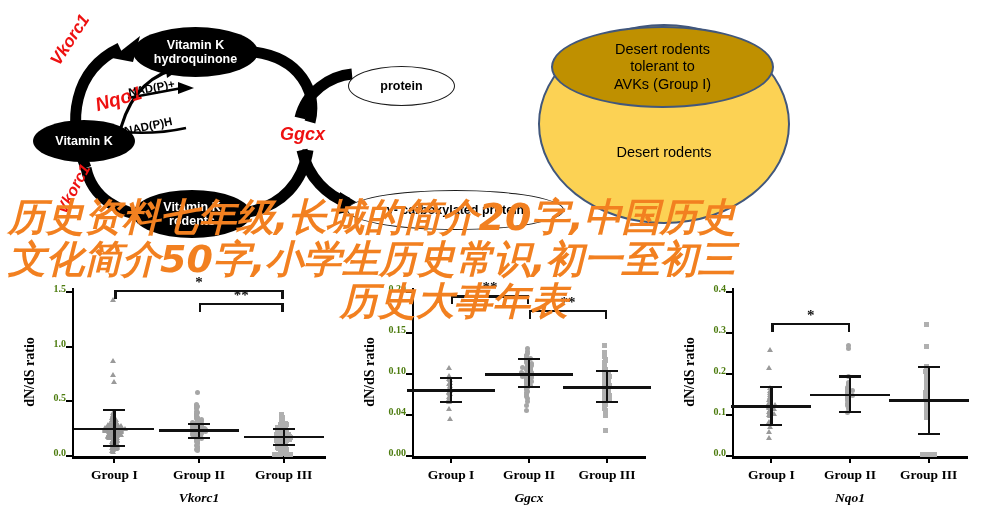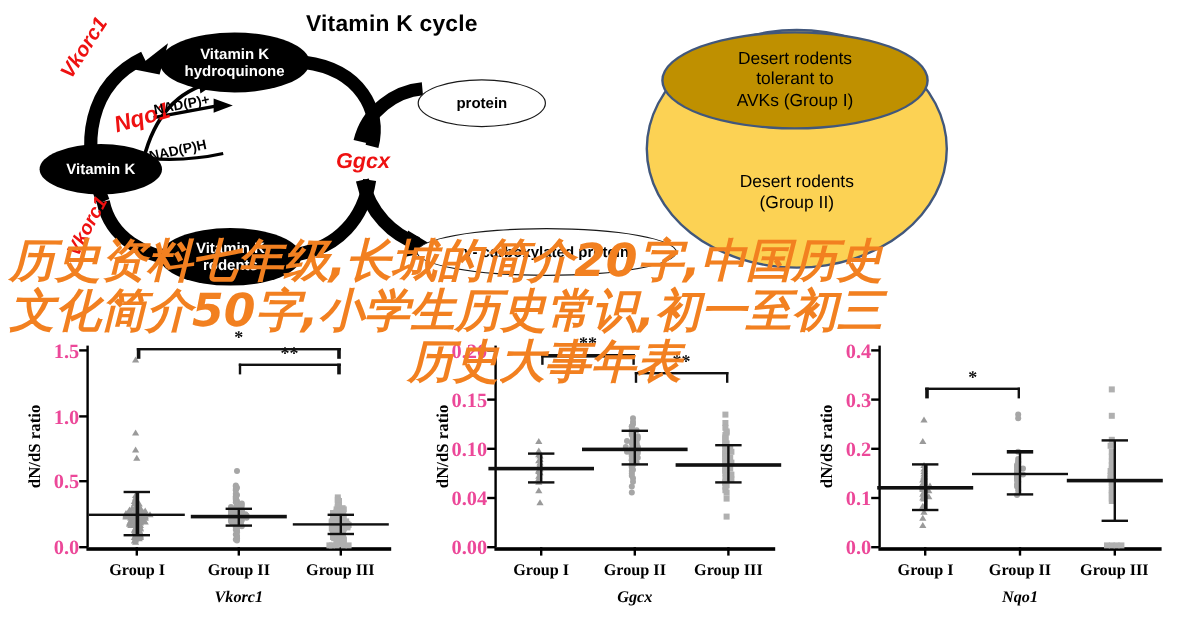--- a/index.html
+++ b/index.html
@@ -20,21 +20,21 @@
   #panelB{position:absolute;left:530px;top:8px;width:452px;height:232px;}
   .vcirc{position:absolute;border:2px solid #41577C;border-radius:50%;
          display:flex;align-items:center;justify-content:center;text-align:center;
          color:#000;font-size:14.5px;line-height:1.2;}
 
   
   .plot{position:absolute;top:258px;height:260px;}
   .plotbody{position:absolute;left:0;top:0;right:0;bottom:0;}
   .ylab{position:absolute;transform-origin:50% 50%;transform:rotate(-90deg);
         font-family:"Liberation Serif",serif;font-weight:bold;font-size:14px;white-space:nowrap;color:#000;}
-  .ytick{position:absolute;font-family:"Liberation Serif",serif;font-weight:bold;font-size:17px;color:#ec4899;text-align:right;}
+  .ytick{position:absolute;font-family:"Liberation Serif",serif;font-weight:bold;font-size:10px;color:#4d7c0f;text-align:right;}
   .tickmark{position:absolute;height:2px;background:#000;}
   .axisY{position:absolute;width:2.4px;background:#000;}
   .axisX{position:absolute;height:2.6px;background:#000;}
   .xtickmark{position:absolute;width:2px;background:#000;}
   .xlab{position:absolute;font-family:"Liberation Serif",serif;font-weight:bold;font-size:13.5px;color:#000;text-align:center;white-space:nowrap;}
   .glab{position:absolute;font-family:"Liberation Serif",serif;font-weight:bold;font-style:italic;font-size:13.5px;color:#000;text-align:center;white-space:nowrap;}
   .mean{position:absolute;height:2.6px;background:#111;}
   .errv{position:absolute;width:2.2px;background:#111;}
   .errcap{position:absolute;height:2.2px;background:#111;}
   .pt{position:absolute;}
@@ -55,21 +55,20 @@
   #overlay div.l2{text-align:left;padding-left:8px;}
   #overlay div.l3{text-align:center;}
 </style>
 </head>
 <body>
 
 <div id="page">
 
   <div id="panelA">
 
-    <div class="cycle-title">Vitamin K cycle</div>
 
     <svg width="560" height="250" style="position:absolute;left:0;top:0;">
 
       <path d="M86,168 C66,120 74,70 120,48" fill="none" stroke="#000" stroke-width="11"></path>
       <path d="M112,58 L140,36 L133,62 Z" fill="#000"></path>
 
       <path d="M86,168 C92,198 120,214 152,217" fill="none" stroke="#000" stroke-width="11"></path>
 
       <path d="M254,52 C300,58 318,92 310,122" fill="none" stroke="#000" stroke-width="11"></path>
 
@@ -121,21 +120,20 @@
 
     <div class="cof" style="left:128px;top:82px;transform:rotate(-11deg);">NAD(P)+</div>
     <div class="cof" style="left:124px;top:120px;transform:rotate(-12deg);">NAD(P)H</div>
   </div>
 
   <div id="panelB">
 
     <div class="vcirc" style="left:8px;top:16px;width:248px;height:196px;background:#FCD254;">
       <div style="position:absolute;left:0;right:0;top:118px;">
         <div>Desert rodents</div>
-        <div>(Group II)</div>
       </div>
     </div>
 
     <div class="vcirc" style="left:21px;top:18px;width:219px;height:78px;background:#BF9000;">
       <div>
         <div>Desert rodents</div>
         <div>tolerant to</div>
         <div>AVKs (Group I)</div>
       </div>
     </div>

